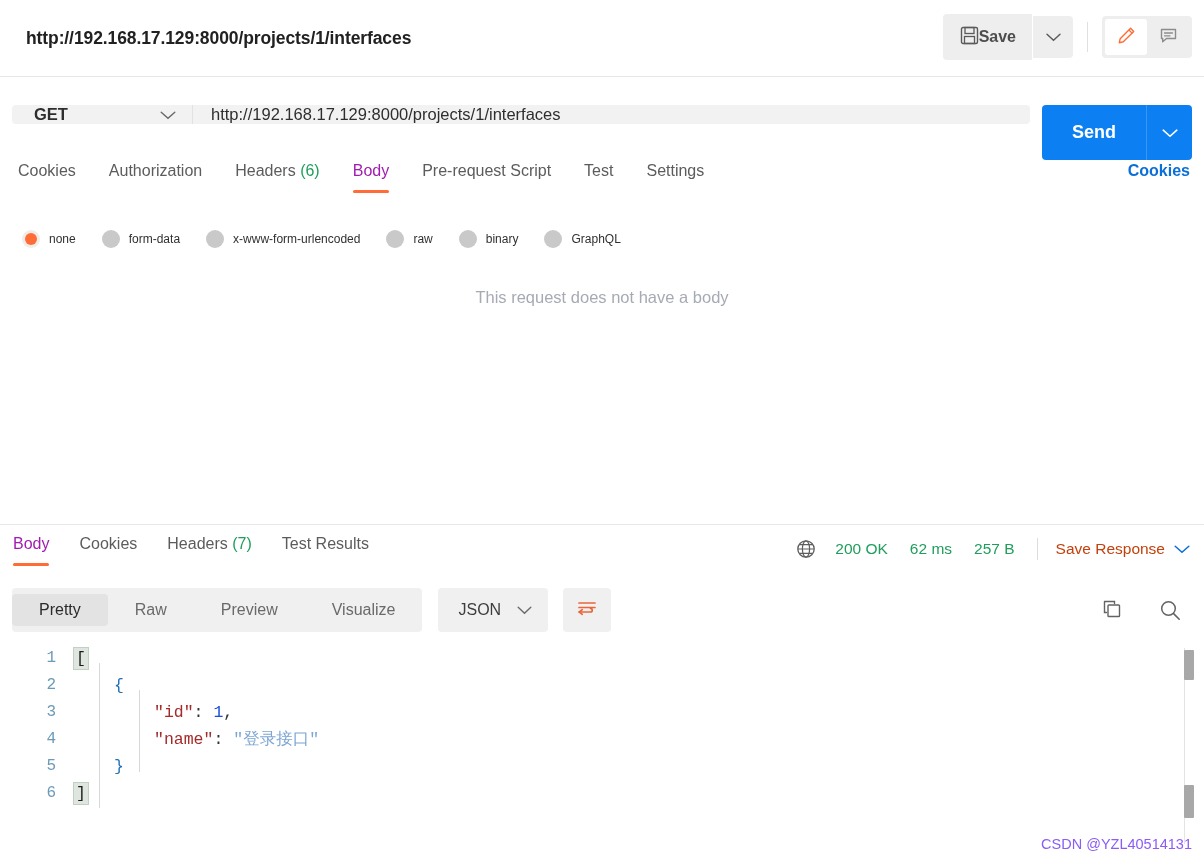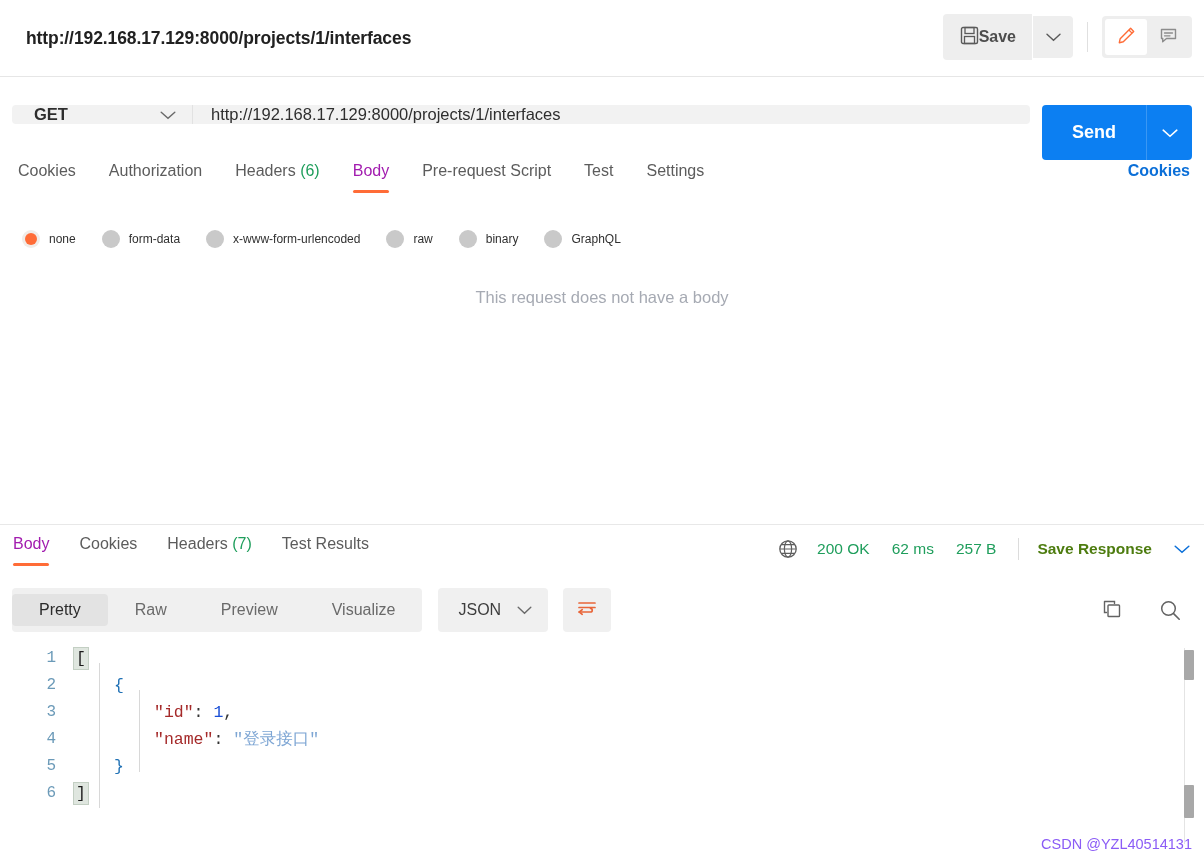--- a/index.html
+++ b/index.html
@@ -151,21 +151,21 @@
 
   .resp-meta {
     position: absolute; right: 14px; top: 538px;
     display: flex; align-items: center; gap: 0px;
     font-size: 15.5px;
   }
   .globe { margin-right: 18px; display: flex; align-items: center; }
   .meta-val { color: #1f9e5c; margin-right: 22px; white-space: nowrap; }
   .meta-sep { width: 1px; height: 22px; background: #dcdcdc; margin-right: 18px; }
   .save-resp {
-    color: #4d7c0f; font-weight: bold; cursor: pointer; margin-right: 22px;
+    color: #c2410c; font-weight: normal; cursor: pointer; margin-right: 9px;
   }
 
   
   .fmtbar {
     position: absolute; left: 12px; top: 588px; width: 1180px; height: 44px;
     display: flex; align-items: center;
   }
   .pill-group {
     display: flex; align-items: center; background: #f0f0f0;
     border-radius: 4px; height: 44px;

